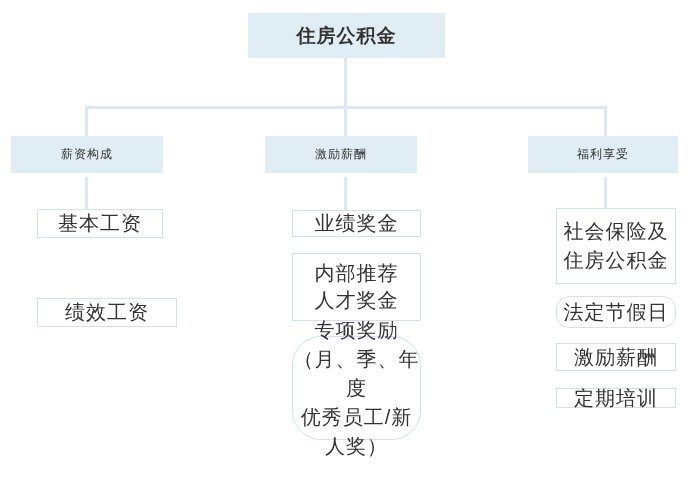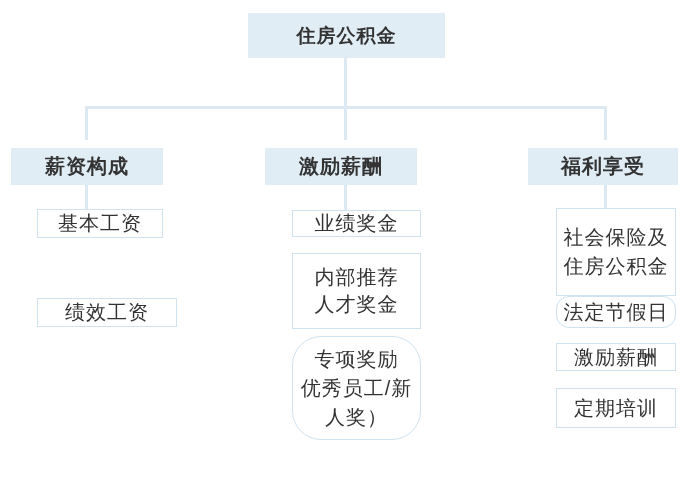--- a/index.html
+++ b/index.html
@@ -14,37 +14,37 @@
     font-family:"Liberation Sans","DejaVu Sans",sans-serif;color:var(--text);
   }
   .node{
     position:absolute;box-sizing:border-box;display:flex;flex-direction:column;
     align-items:center;justify-content:center;text-align:center;letter-spacing:1px;
   }
   .node.filled{background:var(--fill);}
   .node.leaf{background:#ffffff;border:1px solid var(--leaf-border);font-size:20px;margin-left:11px;}
   .node .ln{display:block;}
   .root-node{left:248px;top:13px;width:197px;height:45px;font-size:19px;font-weight:600;}
-  .branch{height:37px;top:148px;font-size:20px;font-weight:700;}
+  .branch{height:37px;top:136px;font-size:12px;font-weight:400;}
   .b0{left:11px;width:152px;}
   .b1{left:265px;width:152px;}
   .b2{left:528px;width:150px;}
   
   .l00{left:26px;top:209px;width:126px;height:29px;}
   .l01{left:26px;top:253px;width:126px;height:30px;}
   .l02{left:26px;top:298px;width:140px;height:29px;}
   
   .l10{left:281px;top:210px;width:129px;height:27px;}
-  .l11{left:281px;top:253px;width:129px;height:76px;line-height:27px;}
+  .l11{left:281px;top:253px;width:129px;height:68px;line-height:27px;}
   .l12{left:281px;top:336px;width:129px;height:104px;line-height:29px;border-radius:29px;}
   
-  .l20{left:545px;top:208px;width:120px;height:88px;line-height:29px;}
+  .l20{left:545px;top:208px;width:120px;height:76px;line-height:29px;}
   .l21{left:545px;top:296px;width:120px;height:32px;border-radius:13px;}
   .l22{left:545px;top:343px;width:120px;height:28px;}
-  .l23{left:545px;top:388px;width:120px;height:40px;}
+  .l23{left:545px;top:388px;width:120px;height:20px;}
   .l24{left:545px;top:432px;width:120px;height:28px;}
   
   .line{position:absolute;background:var(--connector);}
   .v-root{left:344px;top:58px;width:3px;height:49px;}
   .h-main{left:85px;top:106px;width:522px;height:3px;}
   .v-b0{left:85px;top:106px;width:3px;height:34px;}
   .v-b1{left:344px;top:106px;width:3px;height:34px;}
   .v-b2{left:604px;top:106px;width:3px;height:34px;}
   .v-b0-leaf{left:85px;top:177px;width:3px;height:32px;}
   .v-b1-leaf{left:344px;top:177px;width:3px;height:33px;}
@@ -87,20 +87,21 @@
 
   <div class="node leaf l10">
     <span class="ln">业绩奖金</span>
   </div>
   <div class="node leaf l11">
     <span class="ln">内部推荐</span>
     <span class="ln">人才奖金</span>
   </div>
   <div class="node leaf l12">
     <span class="ln">专项奖励</span>
+    <span class="ln">（月、季、年度</span>
     <span class="ln">优秀员工/新人奖）</span>
   </div>
 
   <div class="node leaf l20">
     <span class="ln">社会保险及</span>
     <span class="ln">住房公积金</span>
   </div>
   <div class="node leaf l21">
     <span class="ln">法定节假日</span>
   </div>

